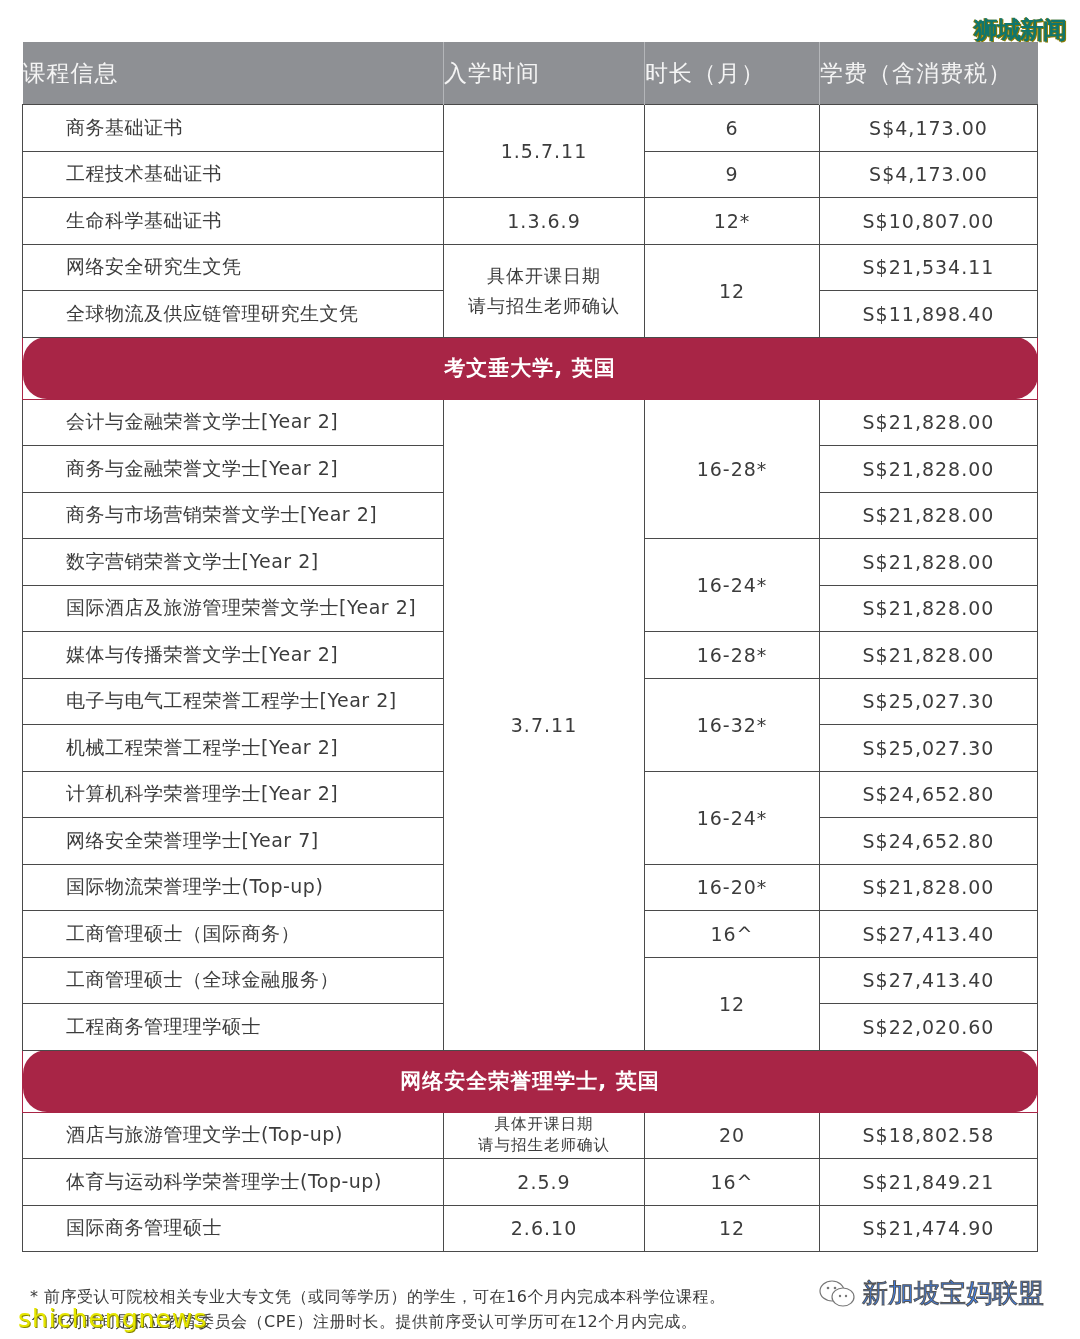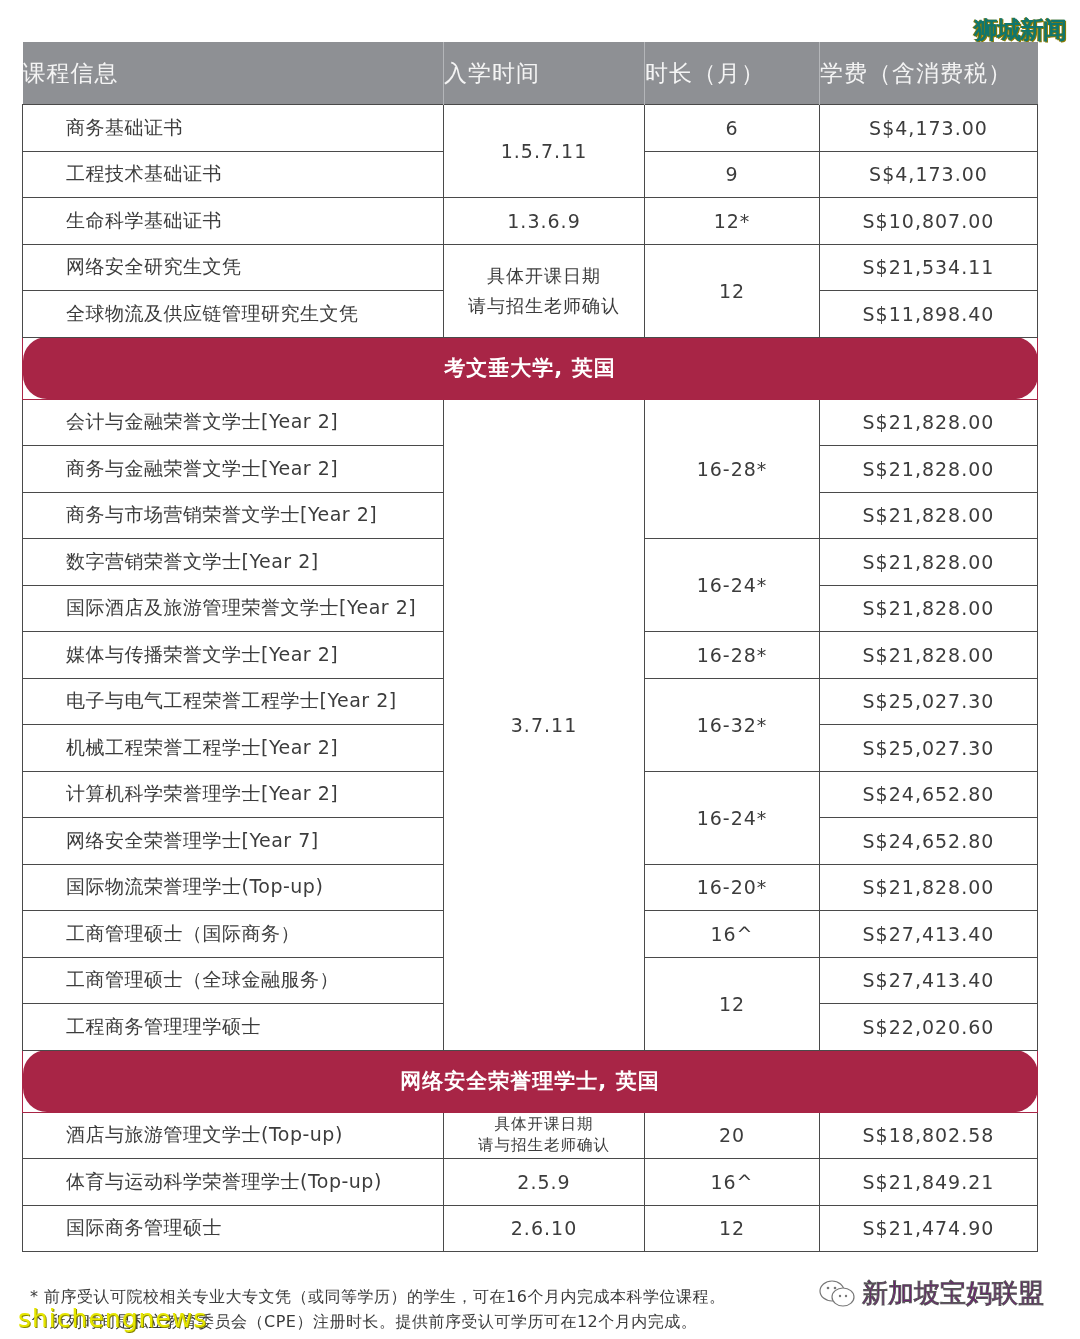--- a/index.html
+++ b/index.html
@@ -18,21 +18,21 @@
   table.fees td.name { text-align:left; padding-left:43px; letter-spacing:0.5px; white-space:nowrap; }
   table.fees td.num { letter-spacing:1px; }
   table.fees td.small { font-size:15.5px; line-height:21px; letter-spacing:1px; }
   table.fees td.mid { font-size:18px; line-height:30px; letter-spacing:1px; }
   table.fees tr.banner td { background:#a82546; color:#ffffff; height:61px; font-size:21px;
          font-weight:bold; border-color:#a82546; letter-spacing:1px;border-radius:24px; }
   .footnotes { position:absolute; left:30px; top:1284px; font-size:16px; color:#3a3a3a; line-height:25px; letter-spacing:0.5px; }
   .wm-bottom-left { position:absolute; left:18px; top:1304px; font-size:25px; color:#e6e600;
          text-shadow:1px 1px 0 #888800; letter-spacing:1px; }
   .wm-bottom-right { position:absolute; left:818px; top:1276px; display:flex; align-items:center; gap:6px;
-         font-size:26px; color:#701a75; -webkit-text-stroke:1px #555; }
+         font-size:26px; color:#3b82f6; -webkit-text-stroke:1px #555; }
   .wm-bottom-right svg { display:block; }
 </style>
 </head>
 <body>
 
 <div class="watermark-top">狮城新闻</div>
 
 <table class="fees">
   <colgroup>
       <col class="c1">

